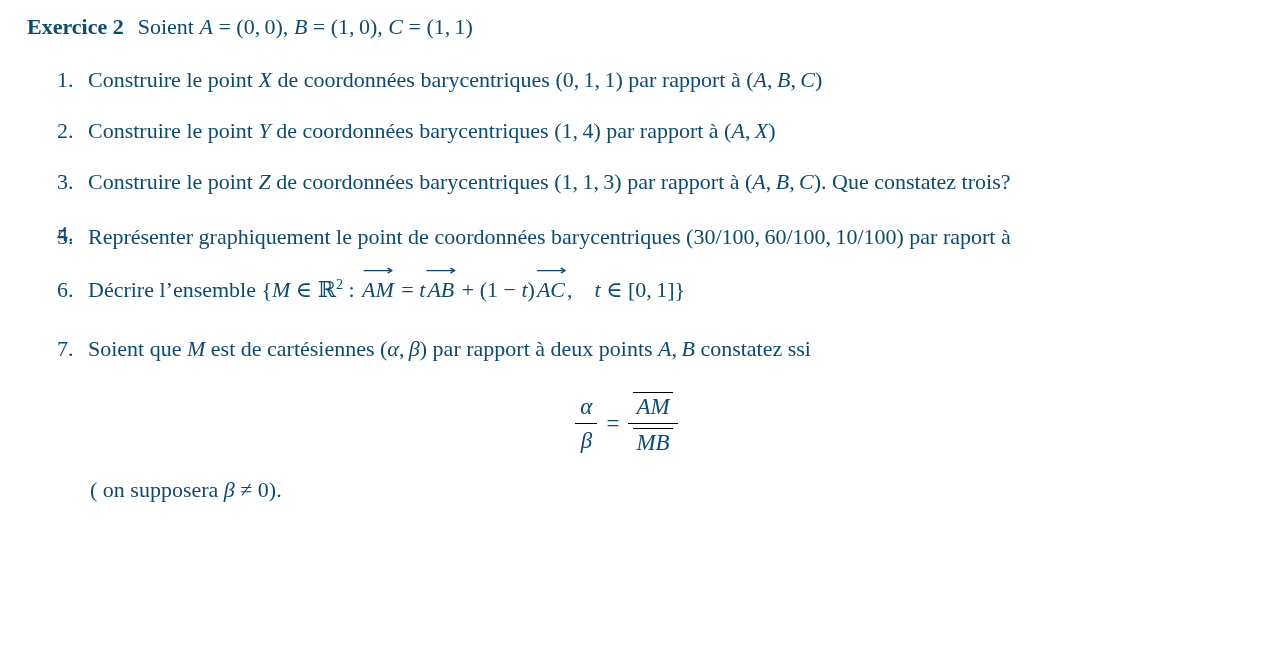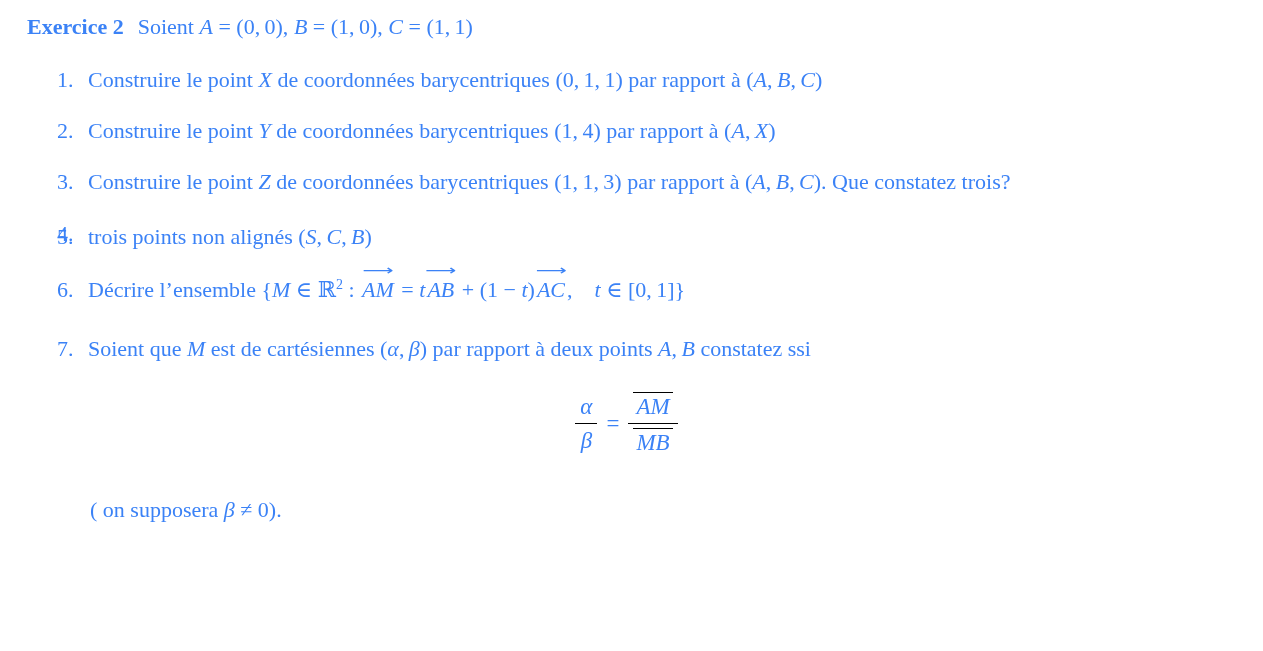--- a/index.html
+++ b/index.html
@@ -5,21 +5,21 @@
   html, body {
     margin: 0;
     padding: 0;
     background: #ffffff;
   }
   .page {
     position: relative;
     width: 1263px;
     height: 572px;
     background: #ffffff;
-    color: #3b82f6;
+    color: #0c4a6e;
     font-family: "Liberation Serif", "DejaVu Serif", serif;
     font-size: 22px;
     line-height: 27px;
     overflow: hidden;
   }
   .heading {
     padding-top: 13px;
     margin-left: 27px;
     white-space: nowrap;
   }
@@ -99,21 +99,21 @@
   }
   .bar {
     display: inline-block;
     border-top: 1.5px solid #000;
     padding: 1px 3px 0;
     font-style: italic;
   }
   .eq-sign { margin: 0 9px; }
   .footer-line {
     margin-left: 90px;
-    margin-top: 40px;
+    margin-top: 20px;
     white-space: nowrap;
   }
 </style>
 </head>
 <body>
 
 <div class="page">
 
   <div class="heading">
     <span class="ex-label">Exercice 2</span><span class="heading-rest"><span class="mr">Soient </span><span class="mi">A</span><span class="mr"> = (0, 0), </span><span class="mi">B</span><span class="mr"> = (1, 0), </span><span class="mi">C</span><span class="mr"> = (1, 1)</span></span>
@@ -130,21 +130,21 @@
       </div>
       <div class="item">
         <span class="num-label">3.</span>
         <div class="line"><span class="mr">Construire le point </span><span class="mi">Z</span><span class="mr"> de coordonnées barycentriques (1, 1, 3) par rapport à (</span><span class="mi">A</span><span class="mr">, </span><span class="mi">B</span><span class="mr">, </span><span class="mi">C</span><span class="mr">). Que constatez trois?</span></div>
       </div>
       <div class="item">
         <span class="num-label">4.</span>
       </div>
       <div class="item">
         <span class="num-label">5.</span>
-        <div class="line"><span class="mr">trois points non alignés (</span><span class="mi">S</span><span class="mr">, </span><span class="mi">C</span><span class="mr">, </span><span class="mi">B</span><span class="mr">)</span></div>
+        <div class="line"><span class="mr">Représenter graphiquement le point de coordonnées barycentriques (30/100, 60/100, 10/100) par raport à</span></div>
       </div>
       <div class="item">
         <span class="num-label">6.</span>
         <div class="line"><span class="mr">Décrire l’ensemble {</span><span class="mi">M</span><span class="mr"> ∈ </span><span class="mr bb">ℝ</span><sup class="msup">2</sup><span class="mr"> : </span><span class="vec"><span class="vec-arrow">⟶</span><span class="vec-base">AM</span></span><span class="mr"> = </span><span class="mi">t</span><span class="vec"><span class="vec-arrow">⟶</span><span class="vec-base">AB</span></span><span class="mr"> + (1 − </span><span class="mi">t</span><span class="mr">)</span><span class="vec"><span class="vec-arrow">⟶</span><span class="vec-base">AC</span></span><span class="mr">, </span><span class="mi">t</span><span class="mr"> ∈ [0, 1]}</span></div>
       </div>
       <div class="item">
         <span class="num-label">7.</span>
         <div class="line"><span class="mr">Soient que </span><span class="mi">M</span><span class="mr"> est de cartésiennes (</span><span class="mi">α</span><span class="mr">, </span><span class="mi">β</span><span class="mr">) par rapport à deux points </span><span class="mi">A</span><span class="mr">, </span><span class="mi">B</span><span class="mr"> constatez ssi</span></div>
       </div>
     </div>

